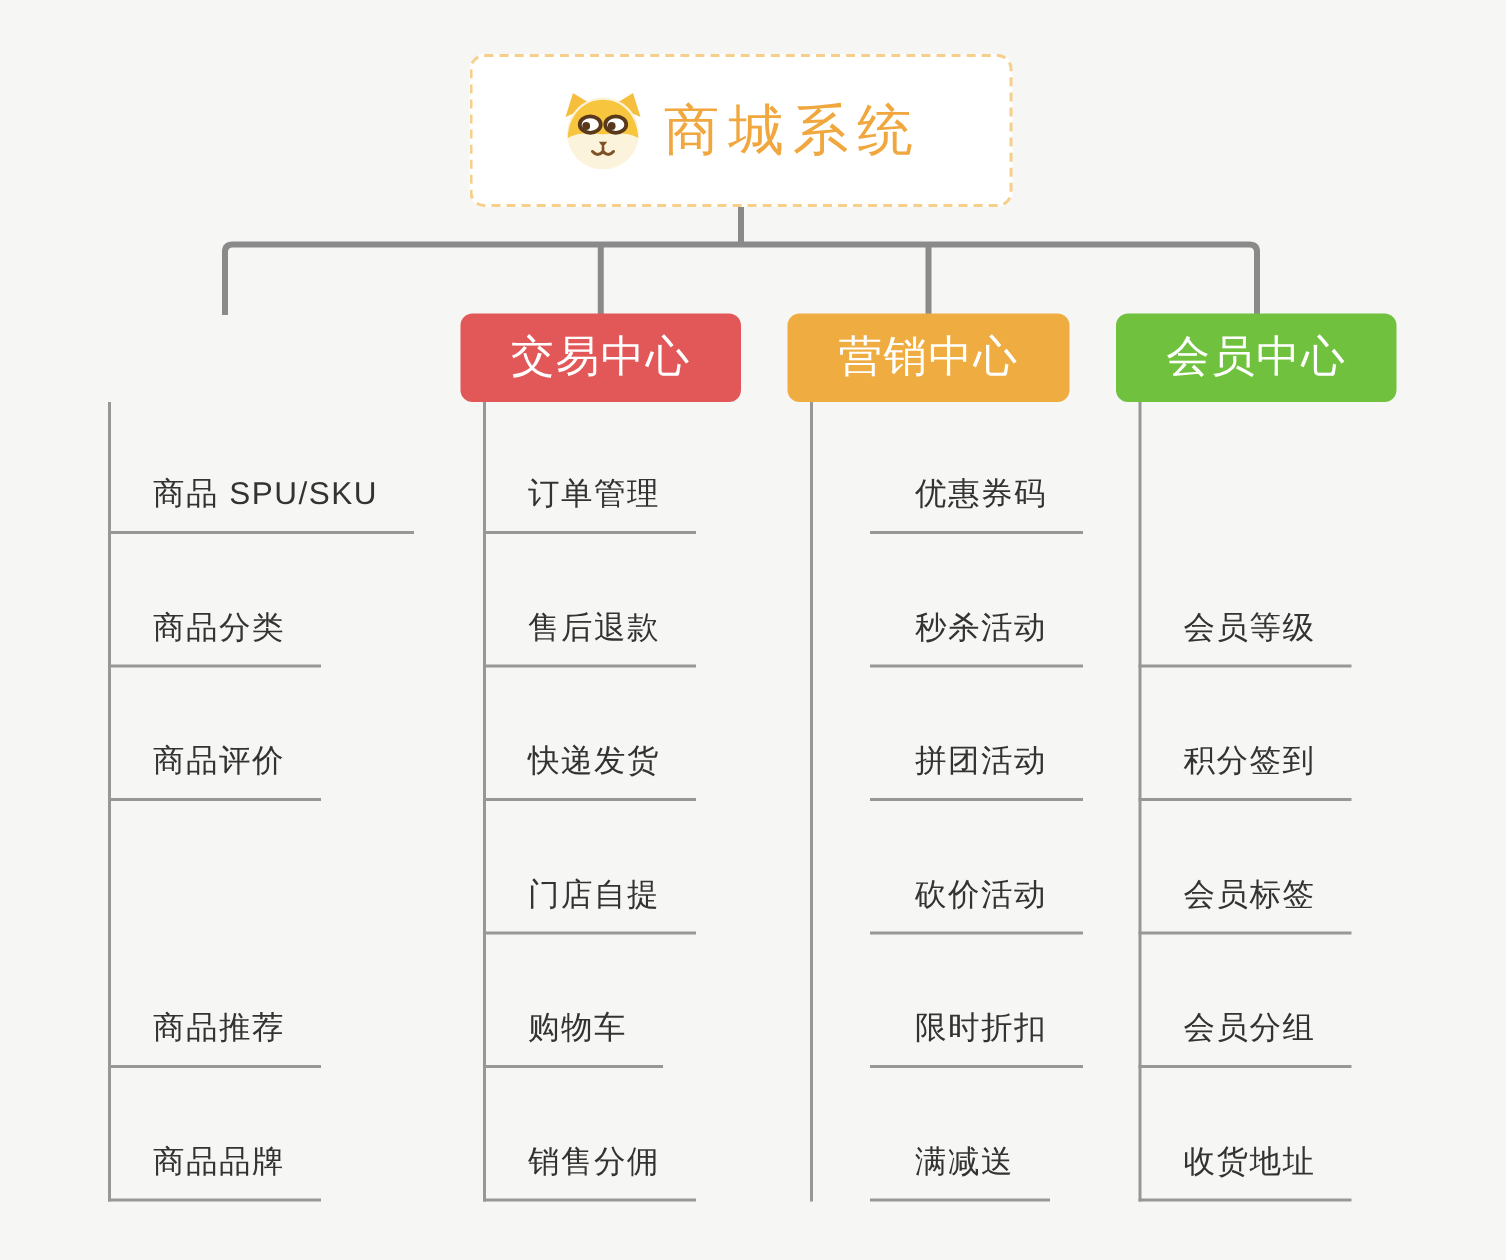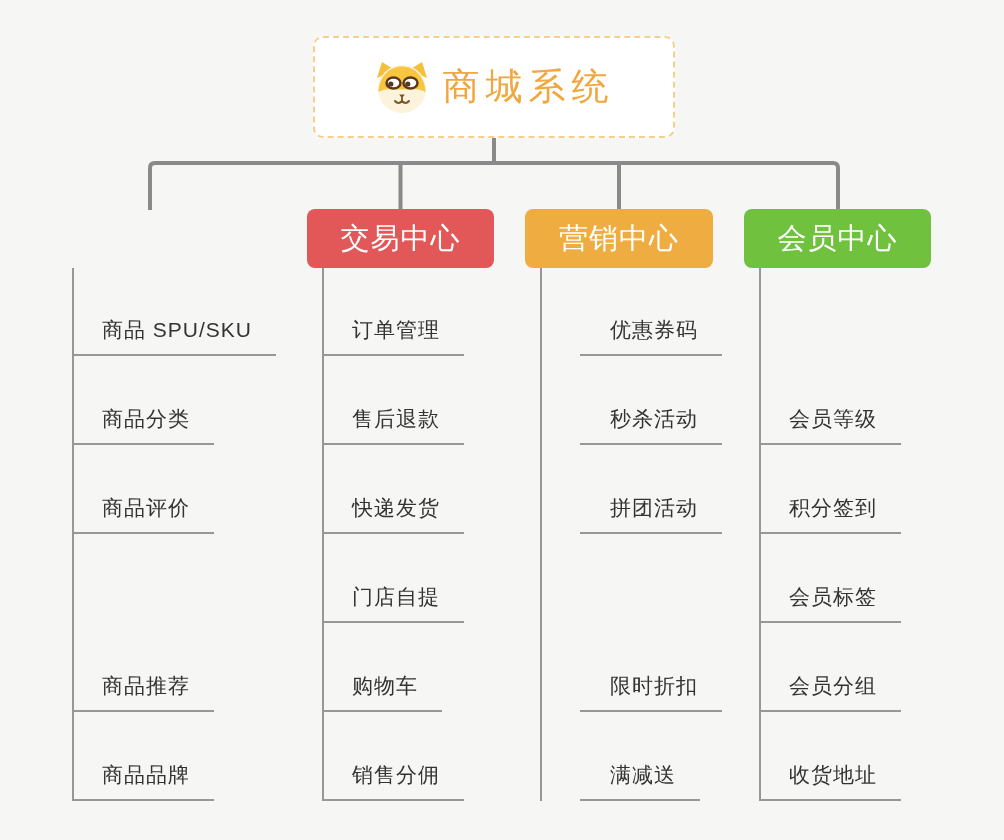--- a/index.html
+++ b/index.html
@@ -147,20 +147,21 @@
   <div class="leaf c1 r0">订单管理</div>
   <div class="leaf c1 r1">售后退款</div>
   <div class="leaf c1 r2">快递发货</div>
   <div class="leaf c1 r3">门店自提</div>
   <div class="leaf c1 r4">购物车</div>
   <div class="leaf c1 r5">销售分佣</div>
 
   <div class="leaf c2 r0">优惠券码</div>
   <div class="leaf c2 r1">秒杀活动</div>
   <div class="leaf c2 r2">拼团活动</div>
+  <div class="leaf c2 r3">砍价活动</div>
   <div class="leaf c2 r4">限时折扣</div>
   <div class="leaf c2 r5">满减送</div>
 
   <div class="leaf c3 r1">会员等级</div>
   <div class="leaf c3 r2">积分签到</div>
   <div class="leaf c3 r3">会员标签</div>
   <div class="leaf c3 r4">会员分组</div>
   <div class="leaf c3 r5">收货地址</div>
 
 </div>

